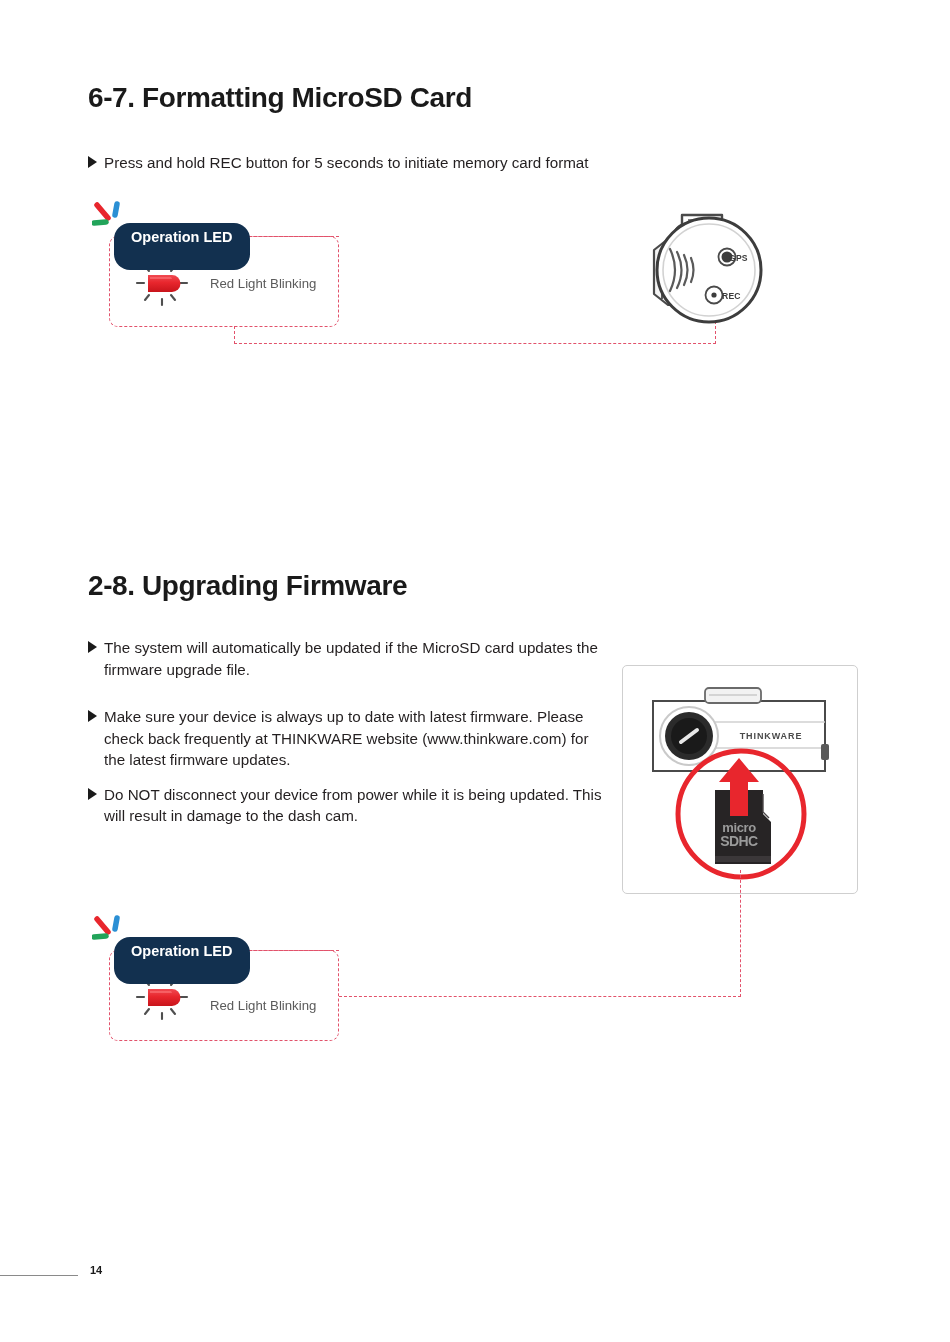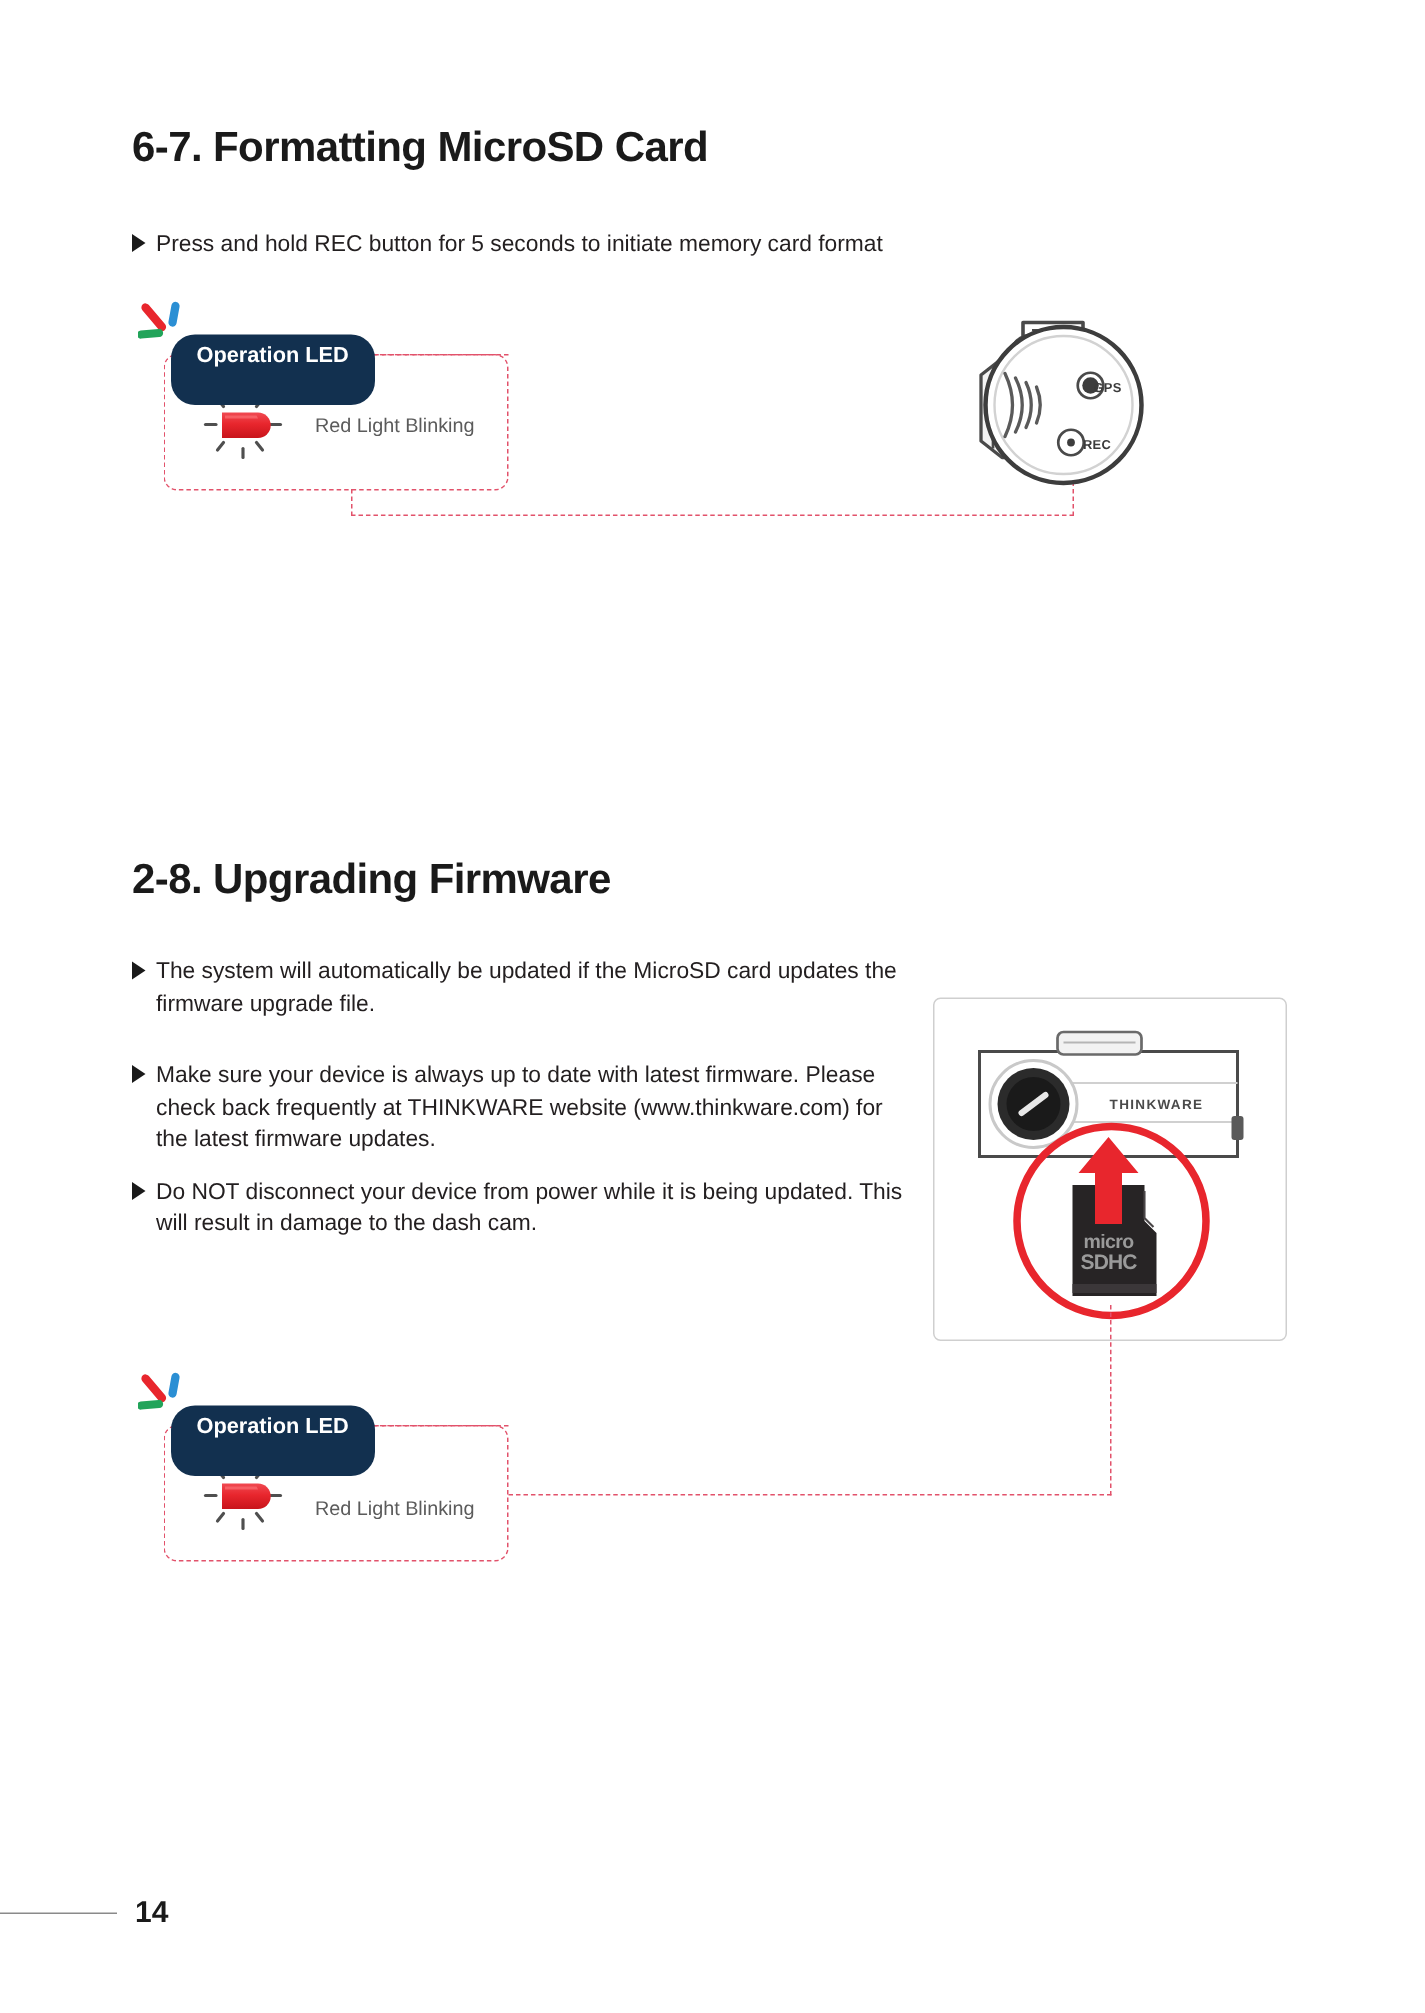--- a/index.html
+++ b/index.html
@@ -180,21 +180,21 @@
     left: 0;
     top: 1275px;
     width: 78px;
     height: 1px;
     background: #8a8a8a;
   }
   .page-number {
     position: absolute;
     left: 90px;
     top: 1264px;
-    font-size: 20px;
+    font-size: 11px;
     font-weight: bold;
     color: #1a1a1a;
   }
 </style>
 </head>
 <body>
 
 <div class="page">
 
   <div class="section-heading" id="heading-2-7">6-7. Formatting MicroSD Card</div>

